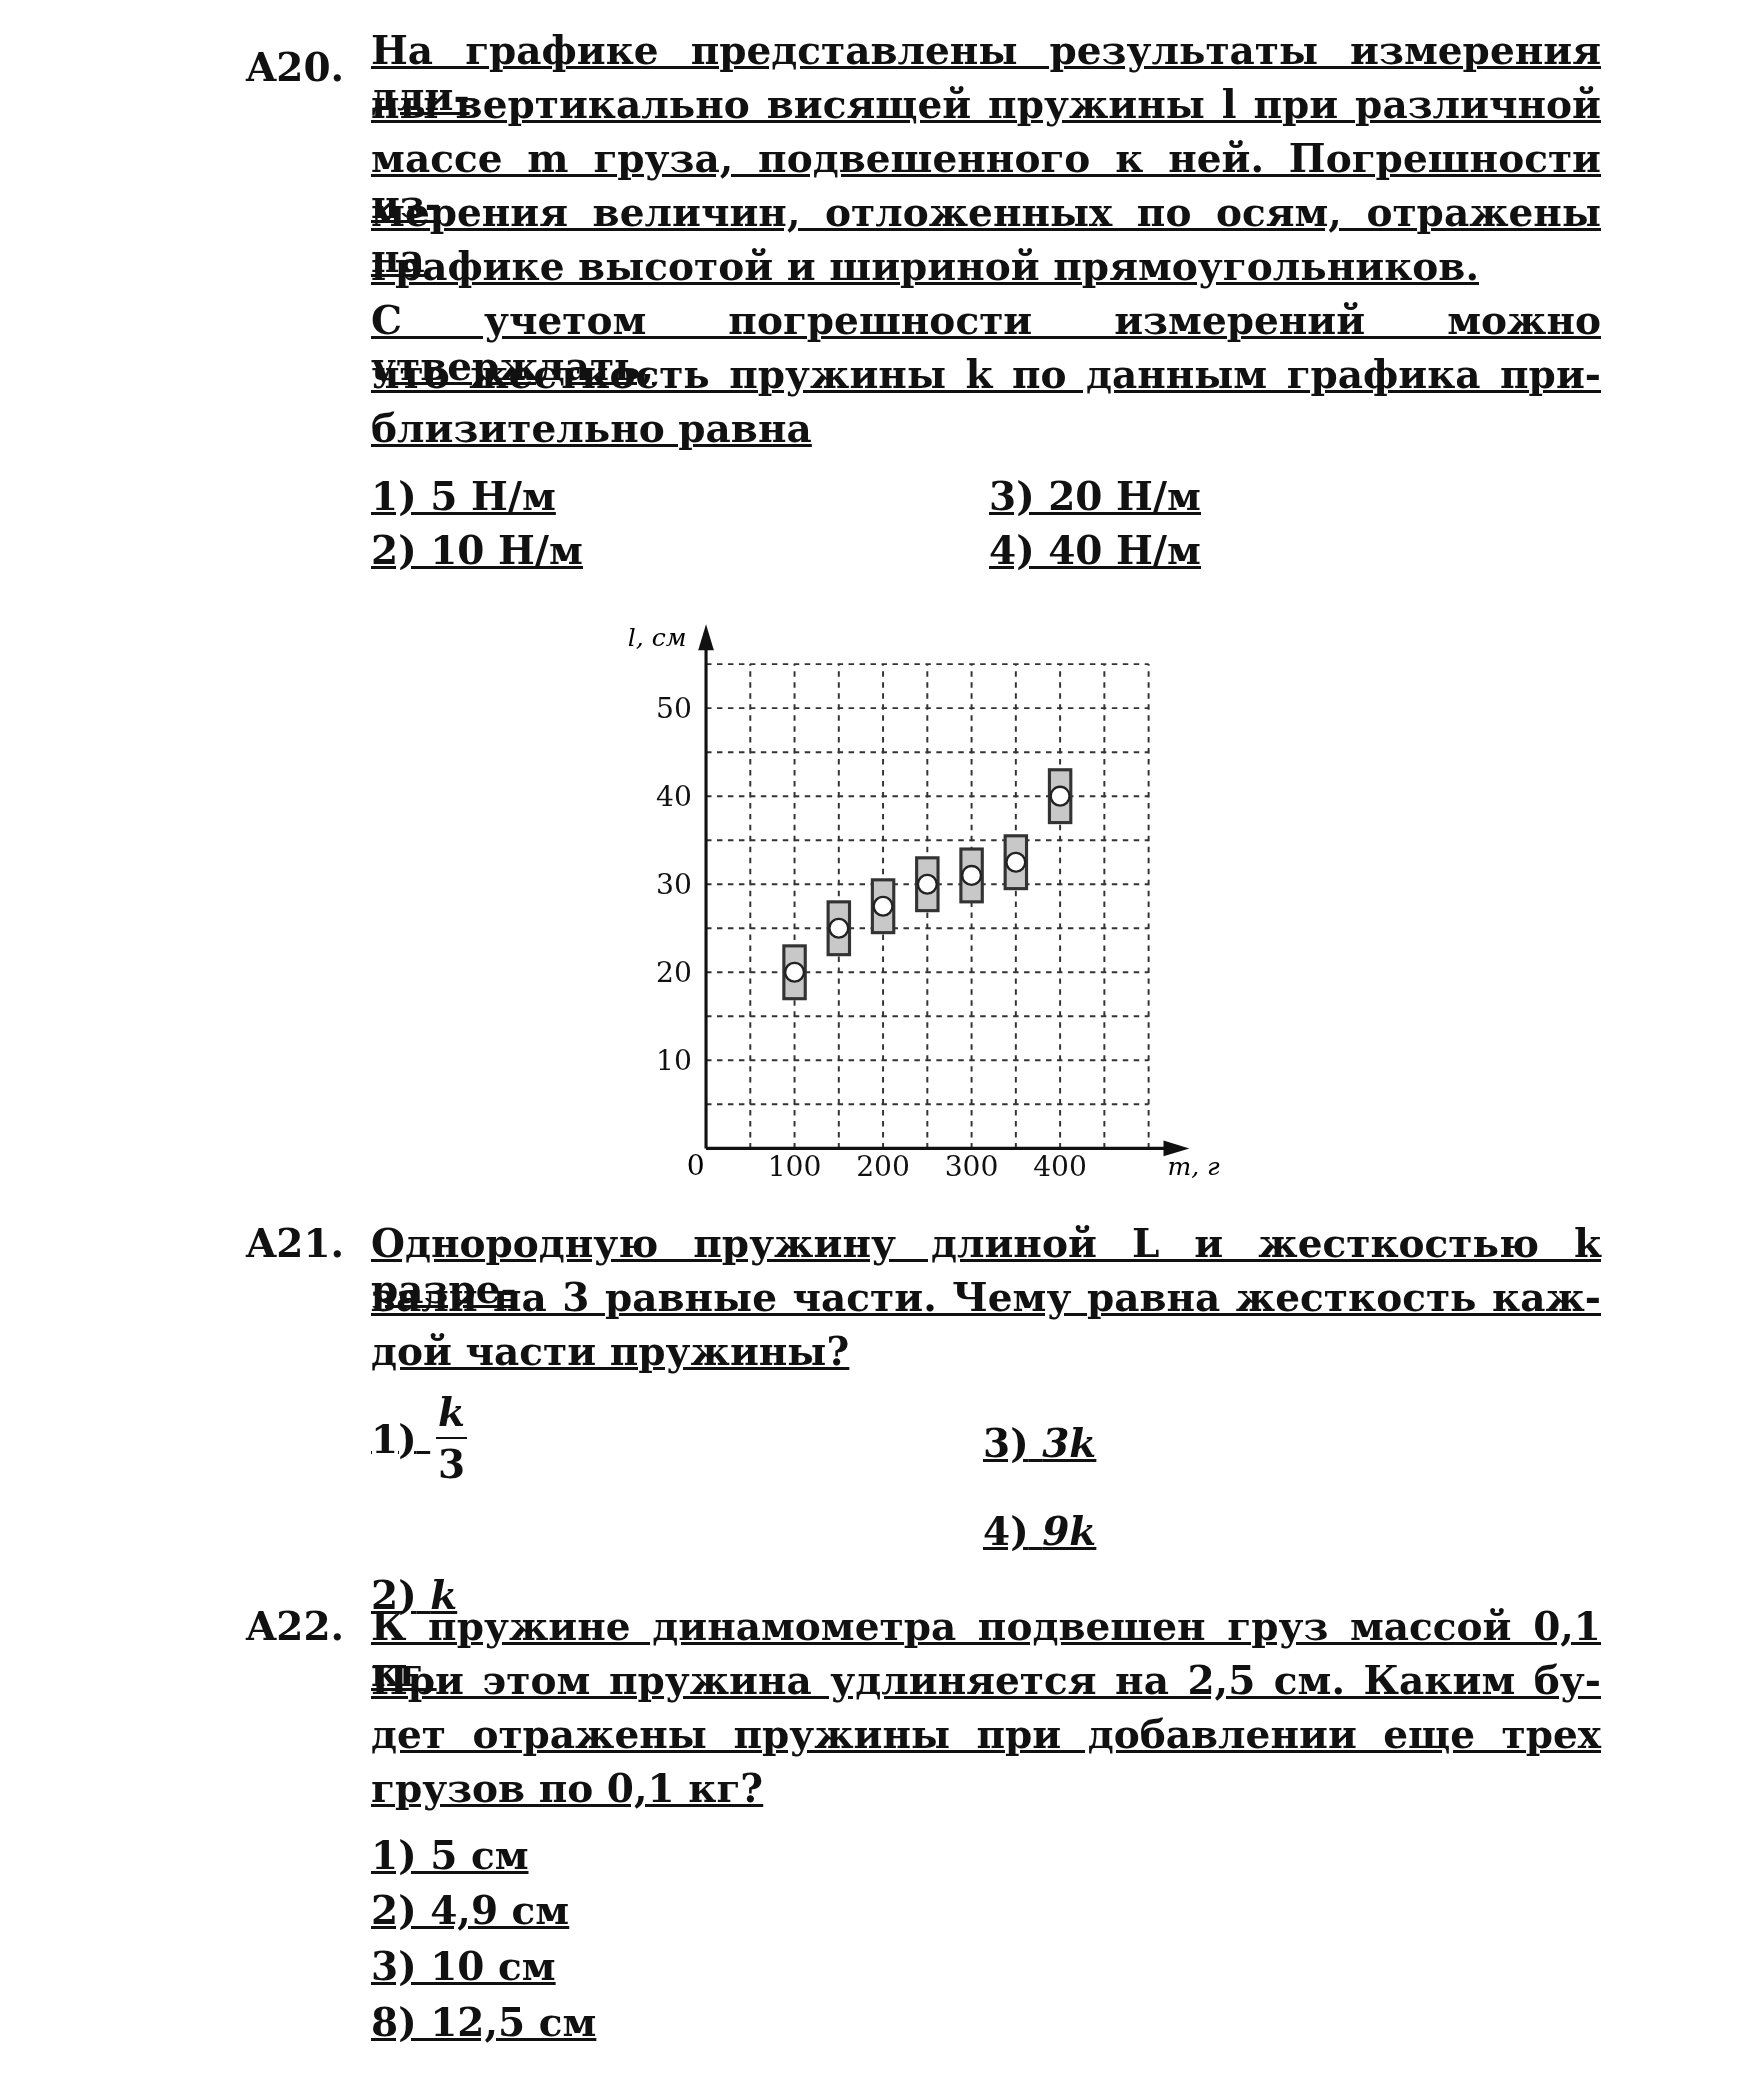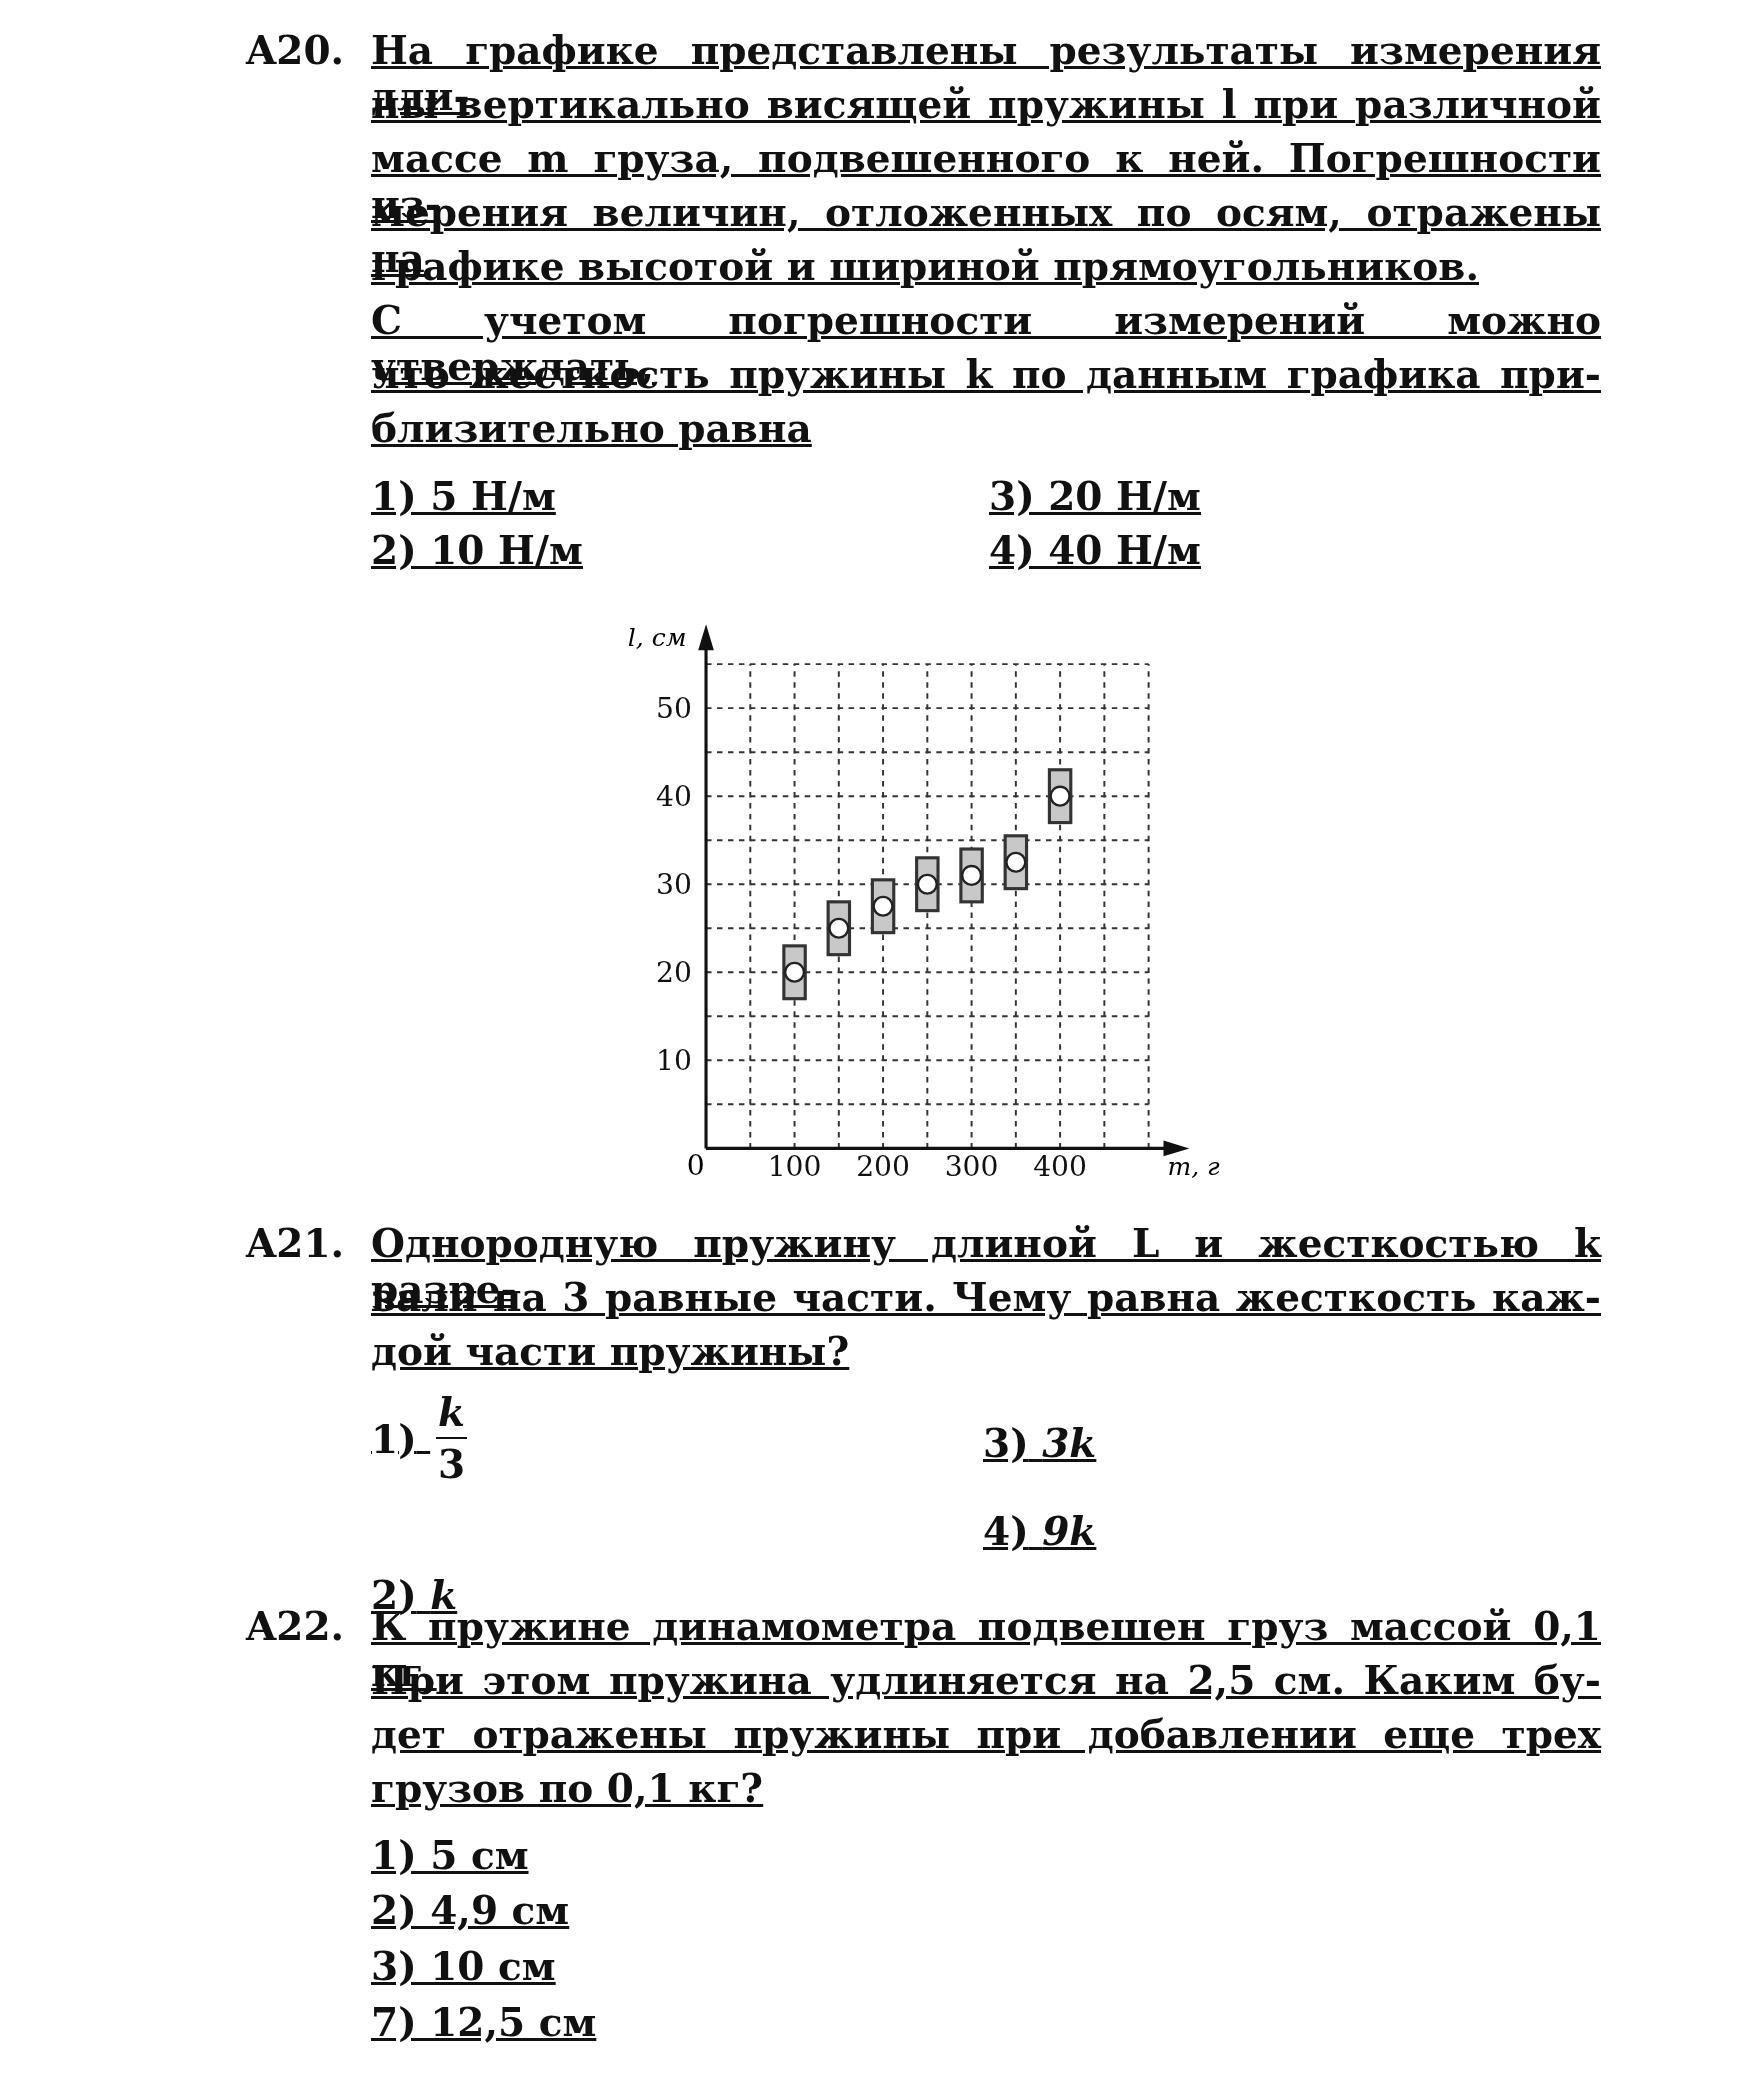--- a/index.html
+++ b/index.html
@@ -13,21 +13,21 @@
   .it { font-style: italic; margin-top: 48px; }
   .frac { display: inline-block; vertical-align: middle; text-align: center; line-height: 1; margin-left: 6.3px; }
   .frac .num { display: block; font-style: italic; border-bottom: 2.4px solid #111; padding: 0 1.6px 4.7px 1.6px; }
   .frac .den { display: block; padding-top: 6.3px; }
   svg text { font-family: "DejaVu Serif", "Liberation Serif", serif; }
 </style>
 </head>
 <body>
 
 <div>
-  <div class="q-num" style="top:27px">A20.</div>
+  <div class="q-num" style="top:44px">A20.</div>
   <div class="line just" style="top:27px">На графике представлены результаты измерения дли-</div>
   <div class="line just" style="top:81px">ны вертикально висящей пружины l при различной</div>
   <div class="line just" style="top:135px">массе m груза, подвешенного к ней. Погрешности из-</div>
   <div class="line just" style="top:189px">мерения величин, отложенных по осям, отражены на</div>
   <div class="line" style="top:243px">графике высотой и шириной прямоугольников.</div>
   <div class="line just" style="top:297px">С учетом погрешности измерений можно утверждать,</div>
   <div class="line just" style="top:351px">что жесткость пружины k по данным графика при-</div>
   <div class="line" style="top:405px">близительно равна</div>
 
   <div class="opt" style="left:371px;top:473px">1) 5 Н/м</div>
@@ -130,15 +130,15 @@
 <div>
   <div class="q-num" style="top:1603px">A22.</div>
   <div class="line just" style="top:1603px">К пружине динамометра подвешен груз массой 0,1 кг.</div>
   <div class="line just" style="top:1657px">При этом пружина удлиняется на 2,5 см. Каким бу-</div>
   <div class="line just" style="top:1711px">дет отражены пружины при добавлении еще трех</div>
   <div class="line" style="top:1765px">грузов по 0,1 кг?</div>
 
   <div class="opt" style="left:371px;top:1832px">1) 5 см</div>
   <div class="opt" style="left:371px;top:1887px">2) 4,9 см</div>
   <div class="opt" style="left:371px;top:1943px">3) 10 см</div>
-  <div class="opt" style="left:371px;top:1999px">7) 12,5 см</div>
+  <div class="opt" style="left:371px;top:1999px">8) 12,5 см</div>
 </div>
 
 
 </body></html>

